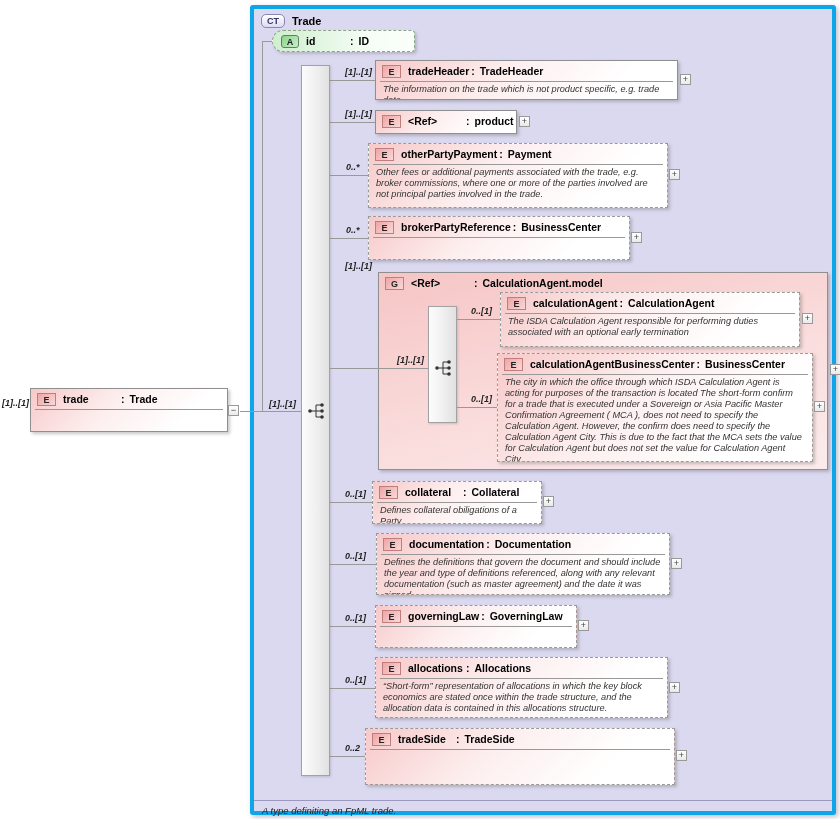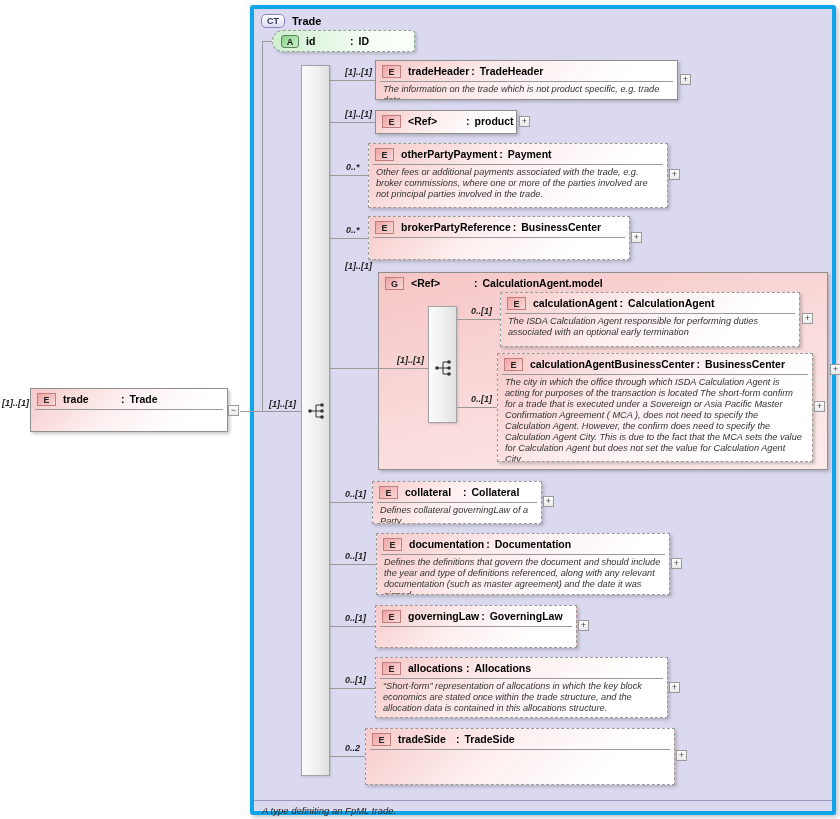--- a/index.html
+++ b/index.html
@@ -195,21 +195,21 @@
   </div>
 
   <div class="node dashed" style="left:372px;top:481px;width:170px;height:43px">
     <div class="hdr">
       <span class="badge">E</span>
       <span class="nm">collateral</span>
       <span class="sep">:</span>
       <span class="ty">Collateral</span>
     </div>
     <div class="rule"></div>
-    <div class="ann">Defines collateral governingLaw of a Party</div>
+    <div class="ann">Defines collateral obiligations of a Party</div>
   </div>
 
   <div class="node dashed" style="left:376px;top:533px;width:294px;height:62px">
     <div class="hdr">
       <span class="badge">E</span>
       <span class="nm">documentation</span>
       <span class="sep">:</span>
       <span class="ty">Documentation</span>
     </div>
     <div class="rule"></div>

